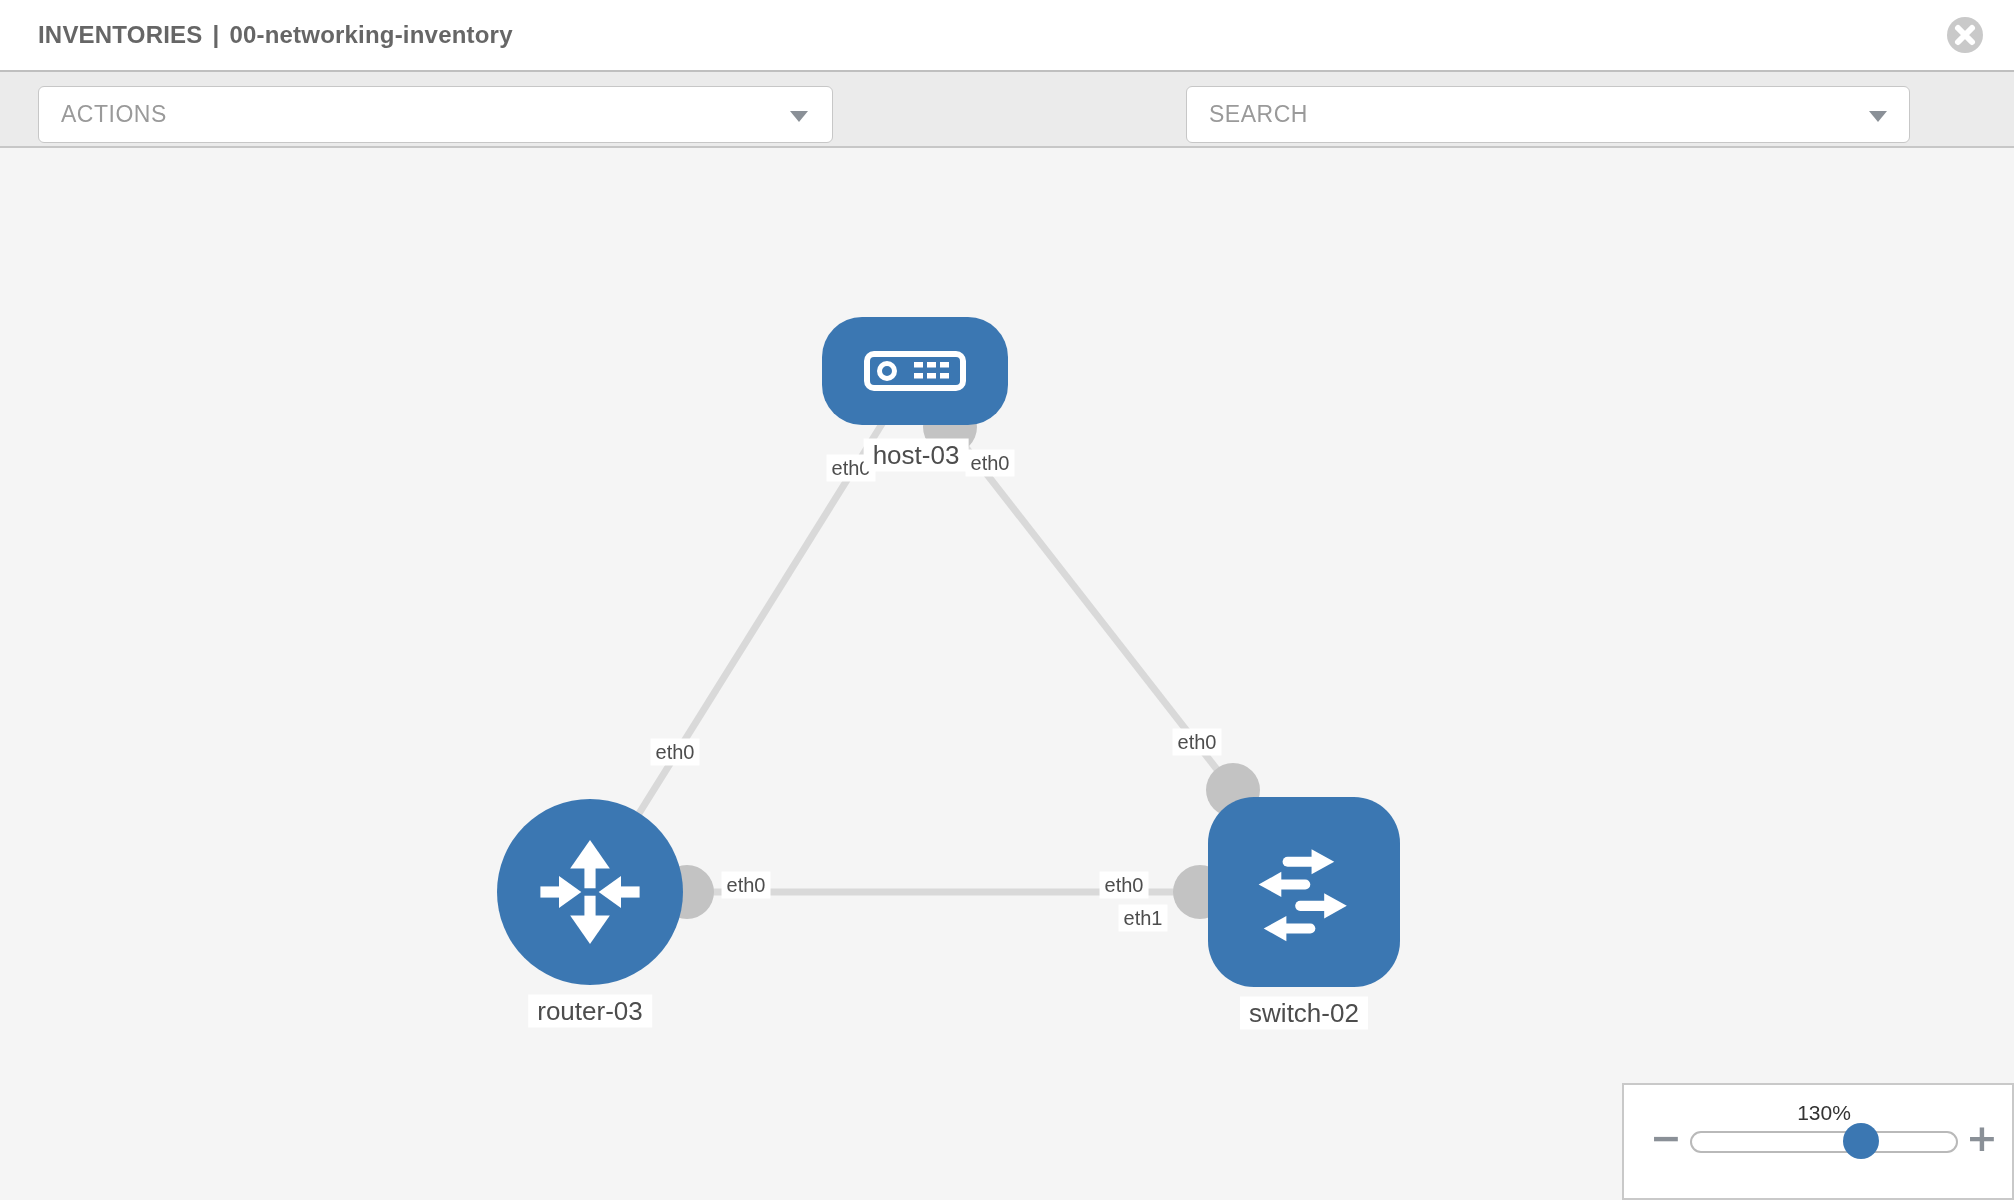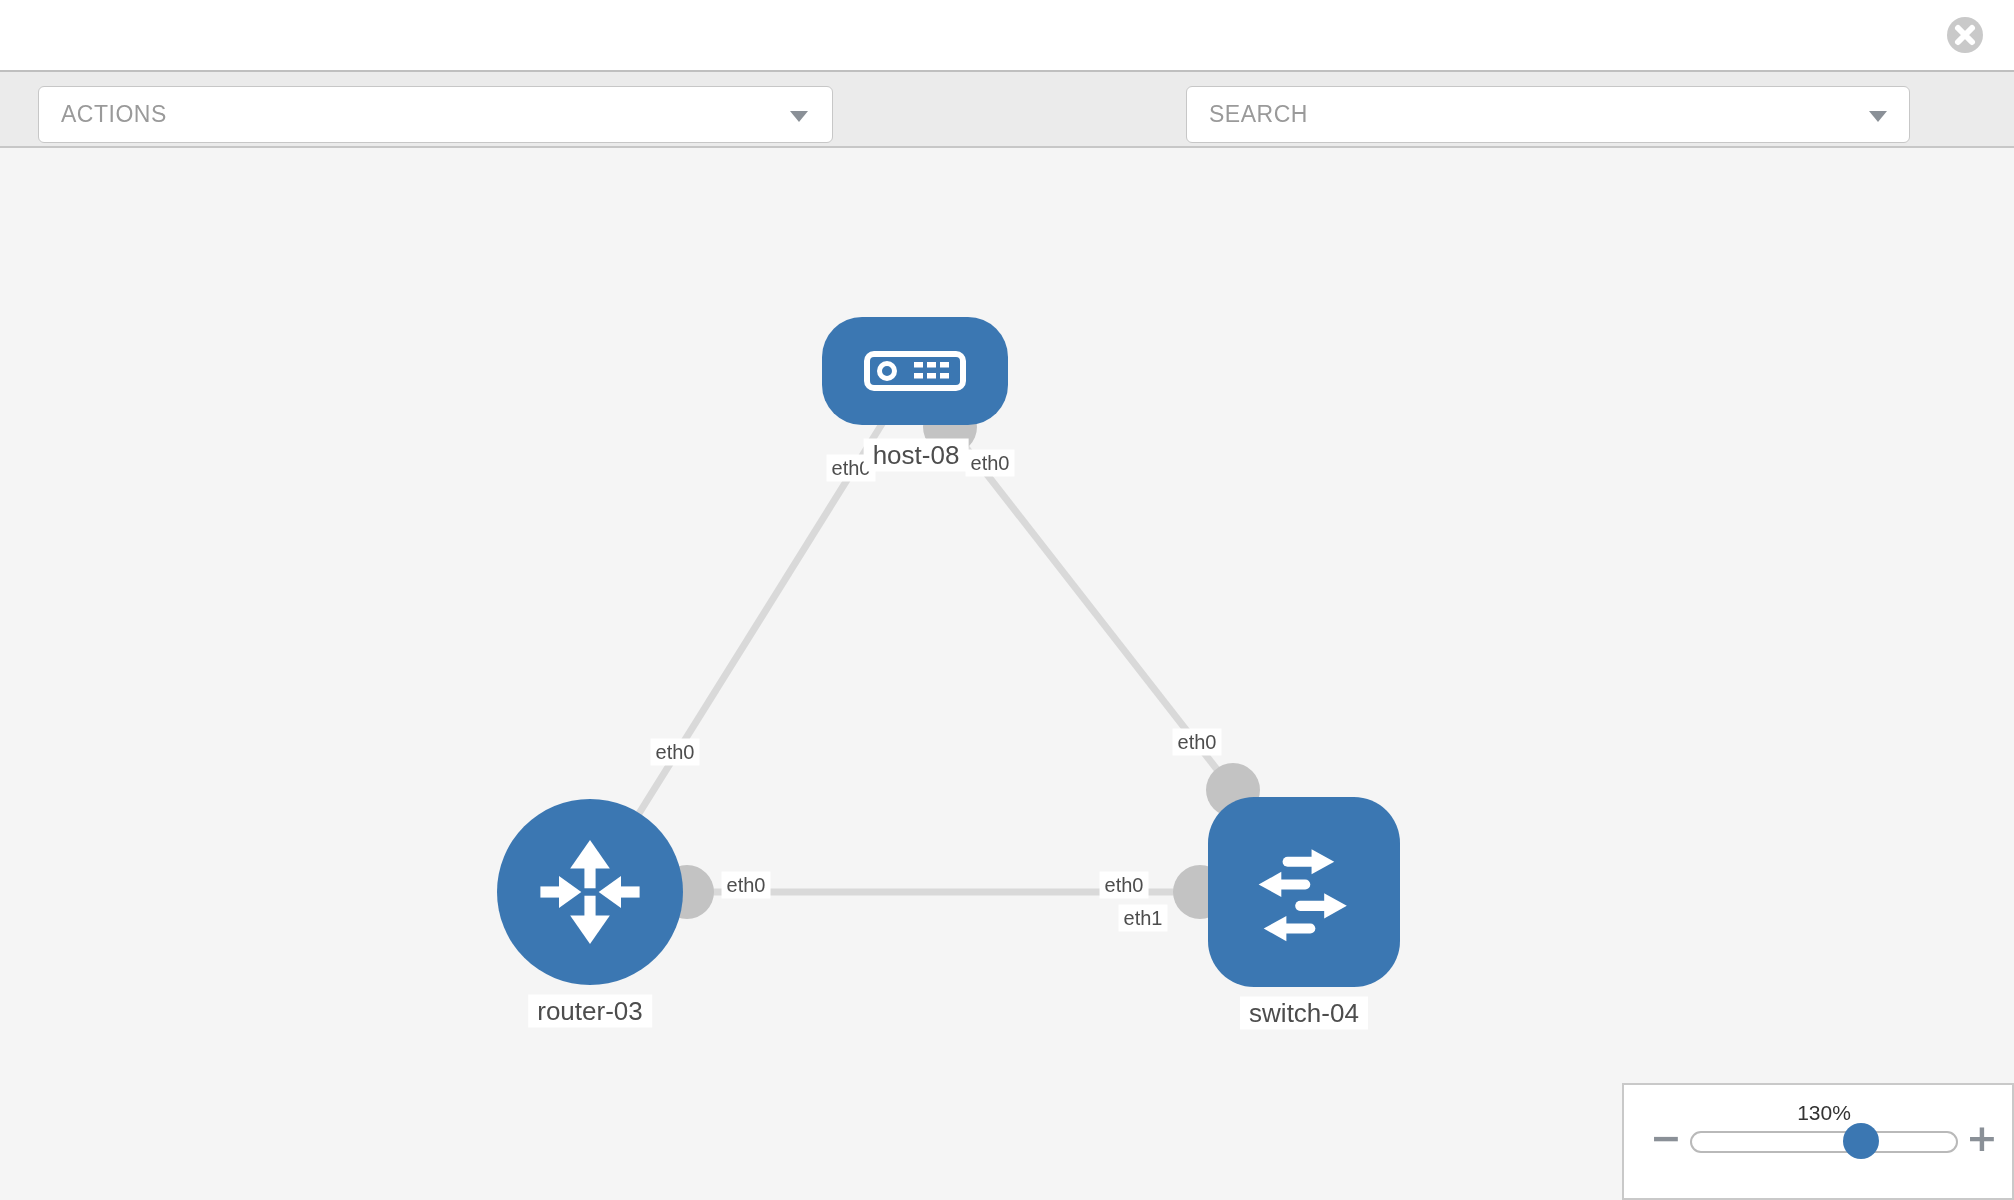--- a/index.html
+++ b/index.html
@@ -80,20 +80,25 @@
     border:2px solid #b9b9b9;border-radius:13px;box-sizing:border-box;cursor:pointer;
   }
   .zoom-knob{
     position:absolute;top:-10px;width:36px;height:36px;border-radius:50%;background:#3b77b2;cursor:grab;
   }
 </style>
 </head>
 <body>
 
 <div class="hdr">
+  <div class="hdr-title">
+    <span>INVENTORIES</span>
+    <span>|</span>
+    <span>00-networking-inventory</span>
+  </div>
   <button class="hdr-close" aria-label="close">
     <svg width="38" height="38" viewBox="0 0 38 38">
       <circle cx="19" cy="19" r="18" fill="#c9c9c9"></circle>
       <path d="M12 12 L26 26 M26 12 L12 26" stroke="#fff" stroke-width="6" stroke-linecap="round"></path>
     </svg>
   </button>
 </div>
 
 <div class="tbar">
   <div class="select-like actions-box">
@@ -182,23 +187,23 @@
     <div class="port" style="left: 687px; top: 892px;"></div>
     <div class="port" style="left: 1233px; top: 790px;"></div>
     <div class="port" style="left: 1200px; top: 892px;"></div>
     <div class="chip iface" style="left: 851px; top: 468px;">eth0</div>
     <div class="chip iface" style="left: 990px; top: 463px;">eth0</div>
     <div class="chip iface" style="left: 675px; top: 752px;">eth0</div>
     <div class="chip iface" style="left: 1197px; top: 742px;">eth0</div>
     <div class="chip iface" style="left: 746px; top: 885px;">eth0</div>
     <div class="chip iface" style="left: 1124px; top: 885px;">eth0</div>
     <div class="chip iface" style="left: 1143px; top: 918px;">eth1</div>
-    <div class="chip nodelabel" style="left: 916px; top: 455px;">host-08</div>
+    <div class="chip nodelabel" style="left: 916px; top: 455px;">host-03</div>
     <div class="chip nodelabel" style="left: 590px; top: 1011px;">router-03</div>
-    <div class="chip nodelabel" style="left: 1304px; top: 1013px;">switch-04</div>
+    <div class="chip nodelabel" style="left: 1304px; top: 1013px;">switch-02</div>
   </div>
 
 <div class="zoomer">
   <div class="zoom-level">130%</div>
   <button class="zoom-minus">
     <span>−</span>
   </button>
   <div class="zoom-track">
     <div class="zoom-knob" style="left: calc(64% - 18px);"></div>
   </div>

